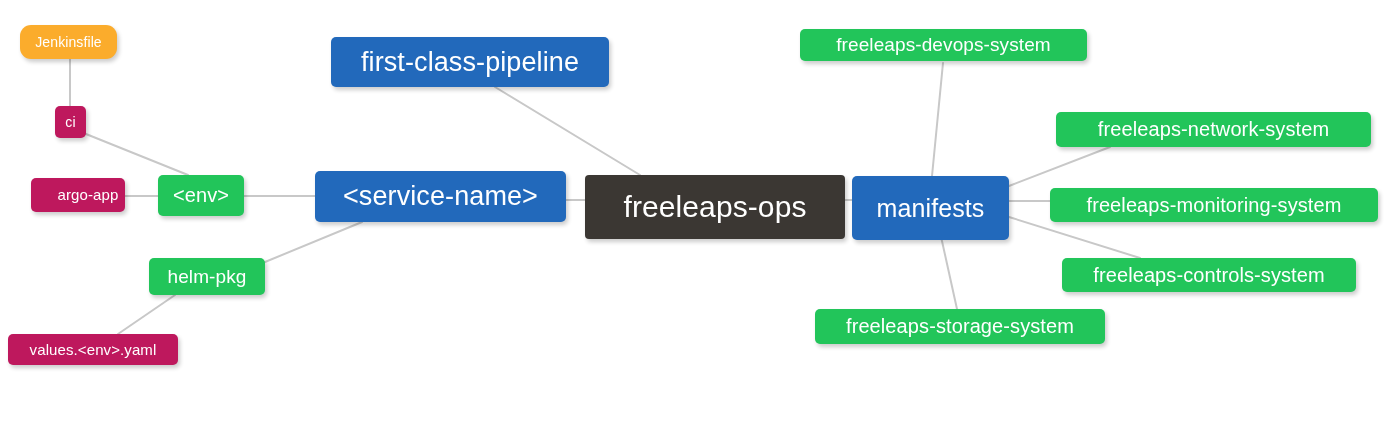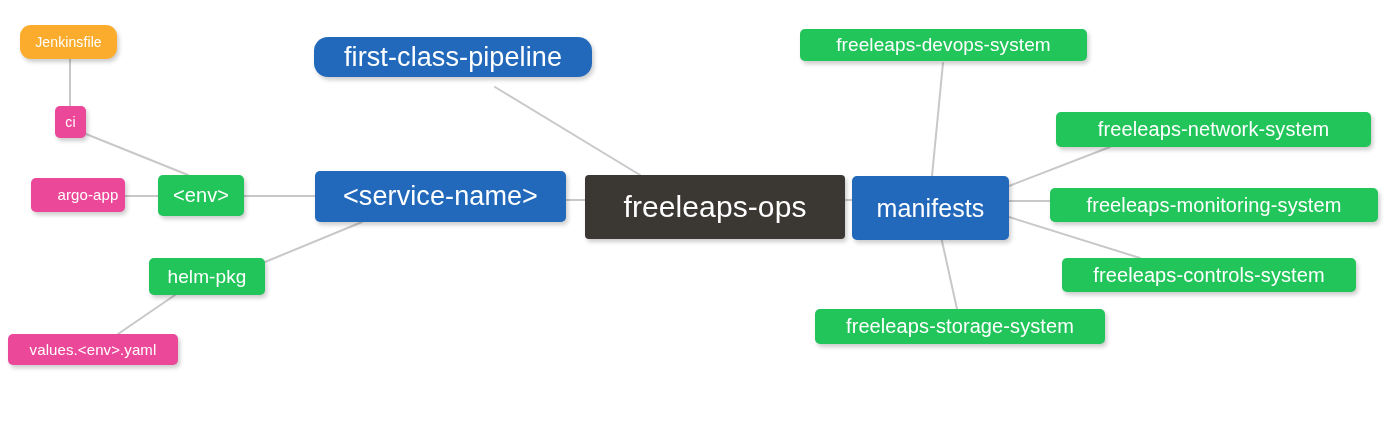--- a/index.html
+++ b/index.html
@@ -41,21 +41,21 @@
     box-shadow: 2px 3px 4px rgba(0,0,0,0.20);
     letter-spacing: 0.1px;
   }
   .node.root {
     background: #3b3733;
     border-radius: 4px;
   }
   .node.blue   { background: #2269bb; }
   .node.green  { background: #22c55a; }
   .node.orange { background: #fbac2c; border-radius: 11px; }
-  .node.red    { background: #ec4899; }
+  .node.red    { background: #be185d; }
 </style>
 </head>
 <body>
 
 <div id="canvas">
   <svg id="edge-layer" viewBox="0 0 1390 421" width="1390" height="421" xmlns="http://www.w3.org/2000/svg">
       <line x1="70" y1="59" x2="70" y2="106" stroke="#c8c8c8" stroke-width="2" stroke-linecap="round"></line>
       <line x1="86" y1="134" x2="188" y2="175" stroke="#c8c8c8" stroke-width="2" stroke-linecap="round"></line>
       <line x1="125" y1="196" x2="158" y2="196" stroke="#c8c8c8" stroke-width="2" stroke-linecap="round"></line>
       <line x1="244" y1="196" x2="315" y2="196" stroke="#c8c8c8" stroke-width="2" stroke-linecap="round"></line>
@@ -82,21 +82,21 @@
       </div>
       <div class="node green" style="left: 158px; top: 175px; width: 86px; height: 41px; font-size: 20px;">
         <span>&lt;env&gt;</span>
       </div>
       <div class="node green" style="left: 149px; top: 258px; width: 116px; height: 37px; font-size: 19px;">
         <span>helm-pkg</span>
       </div>
       <div class="node red" style="left: 8px; top: 334px; width: 170px; height: 31px; font-size: 15px;">
         <span>values.&lt;env&gt;.yaml</span>
       </div>
-      <div class="node blue" style="left: 314px; top: 37px; width: 278px; height: 40px; font-size: 27px; border-radius: 14px;">
+      <div class="node blue" style="left: 331px; top: 37px; width: 278px; height: 50px; font-size: 27px;">
         <span>first-class-pipeline</span>
       </div>
       <div class="node blue" style="left: 315px; top: 171px; width: 251px; height: 51px; font-size: 27px; text-align: right;">
         <span>&lt;service-name&gt;</span>
       </div>
       <div class="node root" style="left: 585px; top: 175px; width: 260px; height: 64px; font-size: 30px;">
         <span>freeleaps-ops</span>
       </div>
       <div class="node blue" style="left: 852px; top: 176px; width: 157px; height: 64px; font-size: 25px;">
         <span>manifests</span>

